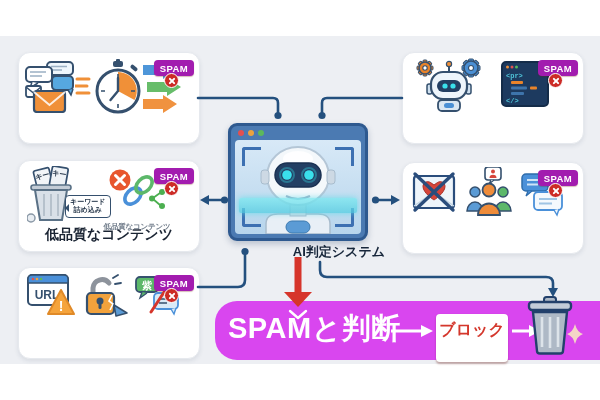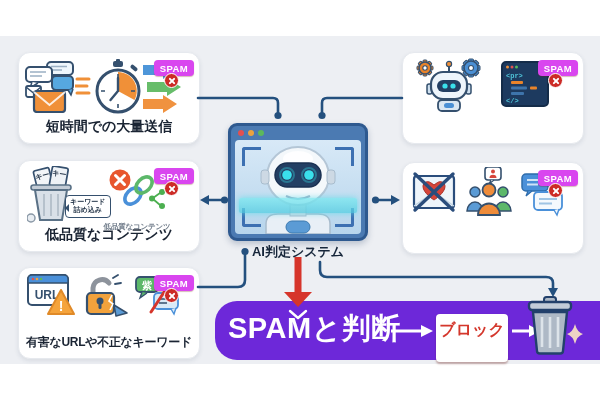--- a/index.html
+++ b/index.html
@@ -22,21 +22,21 @@
   .card-label{
     position:absolute;left:0;right:0;bottom:7px;text-align:center;
     font-size:14px;font-weight:700;color:#1a2433;white-space:nowrap;
   }
   .card-label.small{font-size:12px;letter-spacing:-.3px;}
   .icon-abs{position:absolute;}
 
   
   .badge{position:absolute;top:7px;right:5px;width:40px;height:30px;z-index:4;}
   .badge-pill{
-    display:block;background:#d946ef;color:#fff;font-size:9.5px;font-weight:800;
+    display:block;background:#a21caf;color:#fff;font-size:9.5px;font-weight:800;
     letter-spacing:.4px;text-align:center;border-radius:4px;padding:2.5px 0 2px;
     box-shadow:0 1px 1px rgba(120,30,20,.3);
   }
   .badge-x{position:absolute;top:13px;left:10px;width:13px;height:13px;background:#cc2b26;border:1.5px solid #fff;border-radius:50%;}
   .badge-x::before,.badge-x::after{content:"";position:absolute;left:5.5px;top:2.5px;width:2px;height:8px;background:#fff;border-radius:1px;}
   .badge-x::before{transform:rotate(45deg);}
   .badge-x::after{transform:rotate(-45deg);}
 
   
   .kw-bubble{
@@ -68,28 +68,28 @@
   .corner.tr{right:7px;top:7px;border-left:none;border-bottom:none;border-radius:0 3px 0 0;}
   .corner.bl{left:7px;bottom:7px;border-right:none;border-top:none;border-radius:0 0 0 3px;}
   .corner.br{right:7px;bottom:7px;border-left:none;border-top:none;border-radius:0 0 3px 0;}
   .scan-band{
     position:absolute;left:4px;right:4px;top:58px;height:15px;border-radius:2px;
     background:linear-gradient(rgba(126,232,240,.78),rgba(80,205,225,.72));
     box-shadow:0 0 6px rgba(90,220,235,.8);z-index:3;
   }
   .robot-host{position:absolute;left:50%;bottom:0;transform:translateX(-50%);z-index:2;}
   .center-label{
-    position:absolute;left:248px;top:243px;width:100px;text-align:center;
-    font-size:13px;font-weight:700;color:#17263a;z-index:2;white-space:nowrap;
+    position:absolute;left:248px;top:243px;width:100px;text-align:right;
+    font-size:13px;font-weight:700;color:#17263a;z-index:2;white-space:nowrap;padding-left:37px;
   }
 
   
   .banner{
     position:absolute;left:215px;top:301px;width:385px;height:59px;
-    background:#6d28d9;border-radius:22px 0 0 22px;z-index:2;
+    background:#d946ef;border-radius:22px 0 0 22px;z-index:2;
   }
   .banner-title{
     position:absolute;left:13px;top:50%;transform:translateY(-54%);
     font-size:29px;font-weight:800;color:#fff;letter-spacing:.5px;white-space:nowrap;
   }
   .flow-arrow{position:absolute;top:23px;}
   .block-pill{
     position:absolute;left:221px;top:13px;width:72px;height:48px;line-height:32px;
     background:#fff;border-radius:4px;text-align:center;
     font-size:16px;font-weight:800;color:#d4372c;box-shadow:0 1.5px 2px rgba(100,20,15,.35);
@@ -129,21 +129,20 @@
       <path d="M43,15 V19 M60,32 H56 M43,49 V45 M26,32 H30" stroke="#35506e" stroke-width="1.6"></path>
       <path d="M43,32 L43,19 M43,32 L35.5,41" stroke="#35506e" stroke-width="2.4" stroke-linecap="round"></path>
       <polygon points="68,6 88,6 88,2 102,11 88,20 88,16 68,16" fill="#4e96d9"></polygon>
       <polygon points="72,23 92,23 92,19 106,28 92,37 92,33 72,33" fill="#67bd6a"></polygon>
       <polygon points="68,40 88,40 88,36 102,45 88,54 88,50 68,50" fill="#f0923f"></polygon>
     </svg>
     <div class="badge">
       <span class="badge-pill">SPAM</span>
       <span class="badge-x"></span>
     </div>
-    <div class="card-label">短時間での大量送信</div>
   </div>
 
   <div class="card" style="left:18px;top:160px">
     <svg class="icon-abs" style="left:8px;top:5px" width="62" height="58" viewBox="0 0 62 58">
       <g transform="rotate(-14 16 12)">
         <rect x="8" y="3" width="16" height="20" rx="2" fill="#f2f5f8" stroke="#35506e" stroke-width="1.7"></rect>
         <text x="16" y="12" text-anchor="middle" font-size="7" font-weight="700" fill="#2a3a4d">キー</text>
       </g>
       <g transform="rotate(10 32 10)">
         <rect x="24" y="1" width="16" height="20" rx="2" fill="#eef2f6" stroke="#35506e" stroke-width="1.7"></rect>
@@ -202,21 +201,20 @@
       <text x="12" y="12.5" text-anchor="middle" font-size="10" font-weight="800" fill="#ffffff">紫</text>
       <rect x="19" y="17" width="24" height="16" rx="4" fill="#d9eaf7" stroke="#4a90d9" stroke-width="1.8"></rect>
       <path d="M24,23 h13 M24,27 h8" stroke="#35506e" stroke-width="1.4"></path>
       <path d="M36,33 l3,5 l2,-6" fill="#d9eaf7" stroke="#4a90d9" stroke-width="1.4"></path>
       <path d="M39,1 L16,36" stroke="#d6352b" stroke-width="3" stroke-linecap="round"></path>
     </svg>
     <div class="badge">
       <span class="badge-pill">SPAM</span>
       <span class="badge-x"></span>
     </div>
-    <div class="card-label small">有害なURLや不正なキーワード</div>
   </div>
 
   <div class="card" style="left:402px;top:52px">
     <svg class="icon-abs" style="left:12px;top:5px" width="70" height="56" viewBox="0 0 70 56">
       <g>
         <rect x="8" y="2" width="4" height="16" rx="1" fill="#e8832a" stroke="#35506e" stroke-width="1"></rect>
         <rect x="8" y="2" width="4" height="16" rx="1" fill="#e8832a" stroke="#35506e" stroke-width="1" transform="rotate(45 10 10)"></rect>
         <rect x="8" y="2" width="4" height="16" rx="1" fill="#e8832a" stroke="#35506e" stroke-width="1" transform="rotate(90 10 10)"></rect>
         <rect x="8" y="2" width="4" height="16" rx="1" fill="#e8832a" stroke="#35506e" stroke-width="1" transform="rotate(135 10 10)"></rect>
         <circle cx="10" cy="10" r="6" fill="#e8832a" stroke="#35506e" stroke-width="1.6"></circle>

